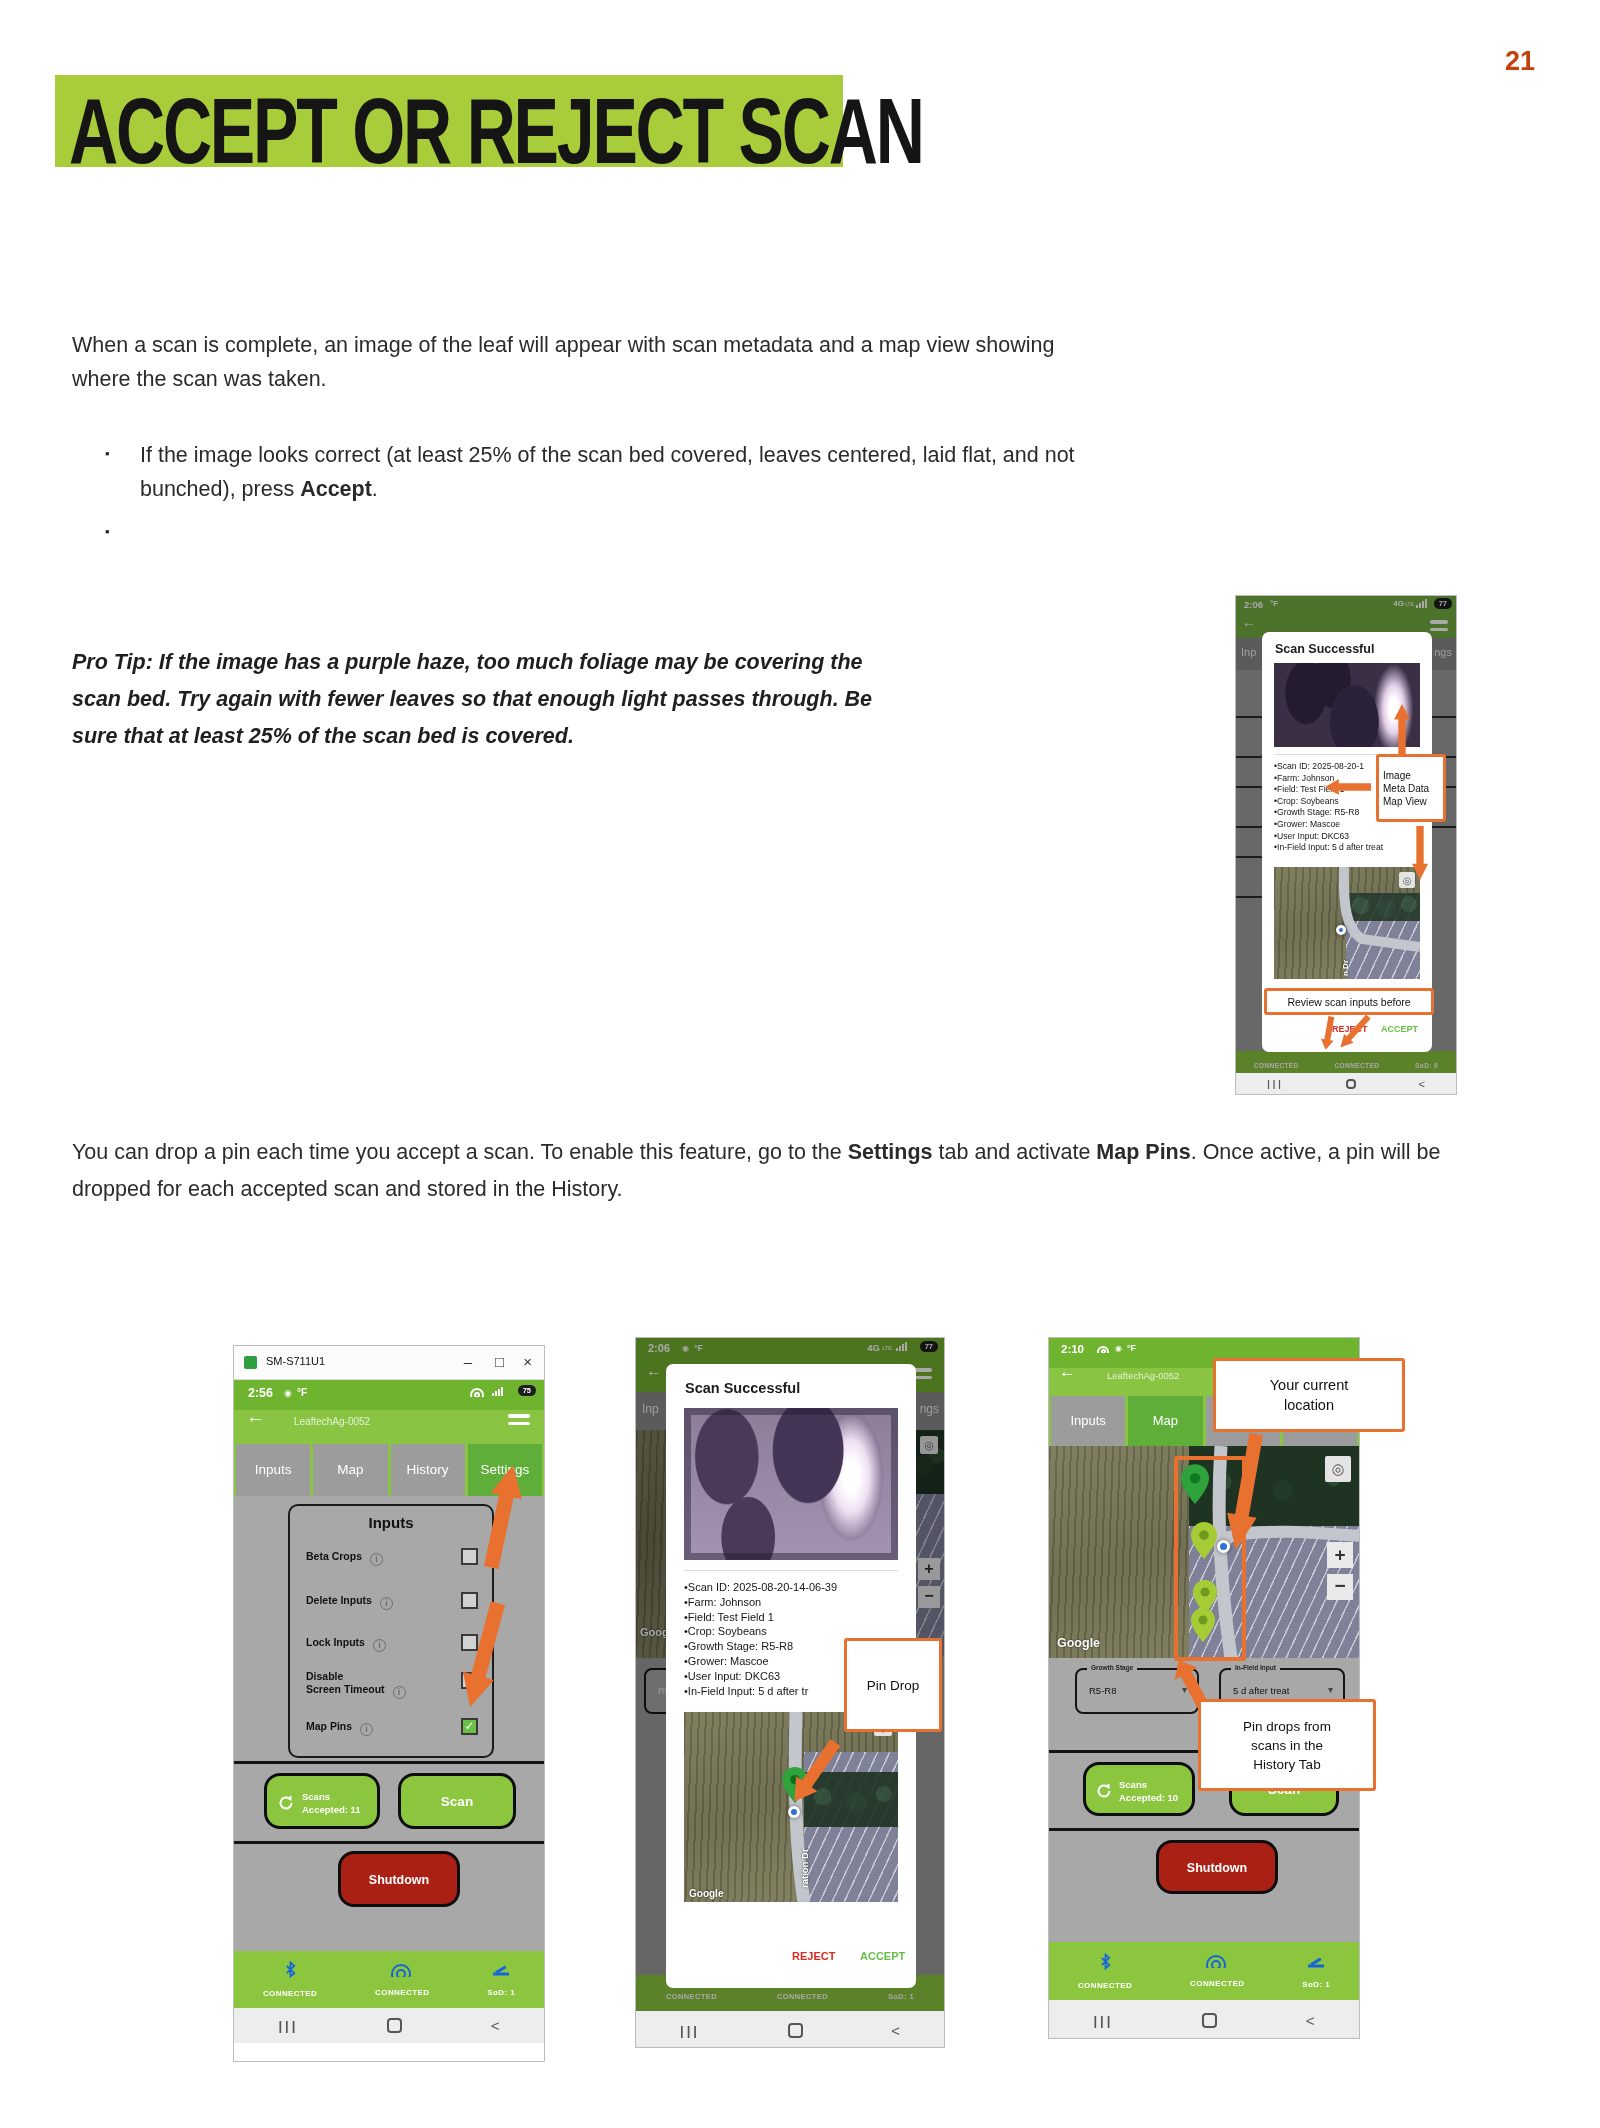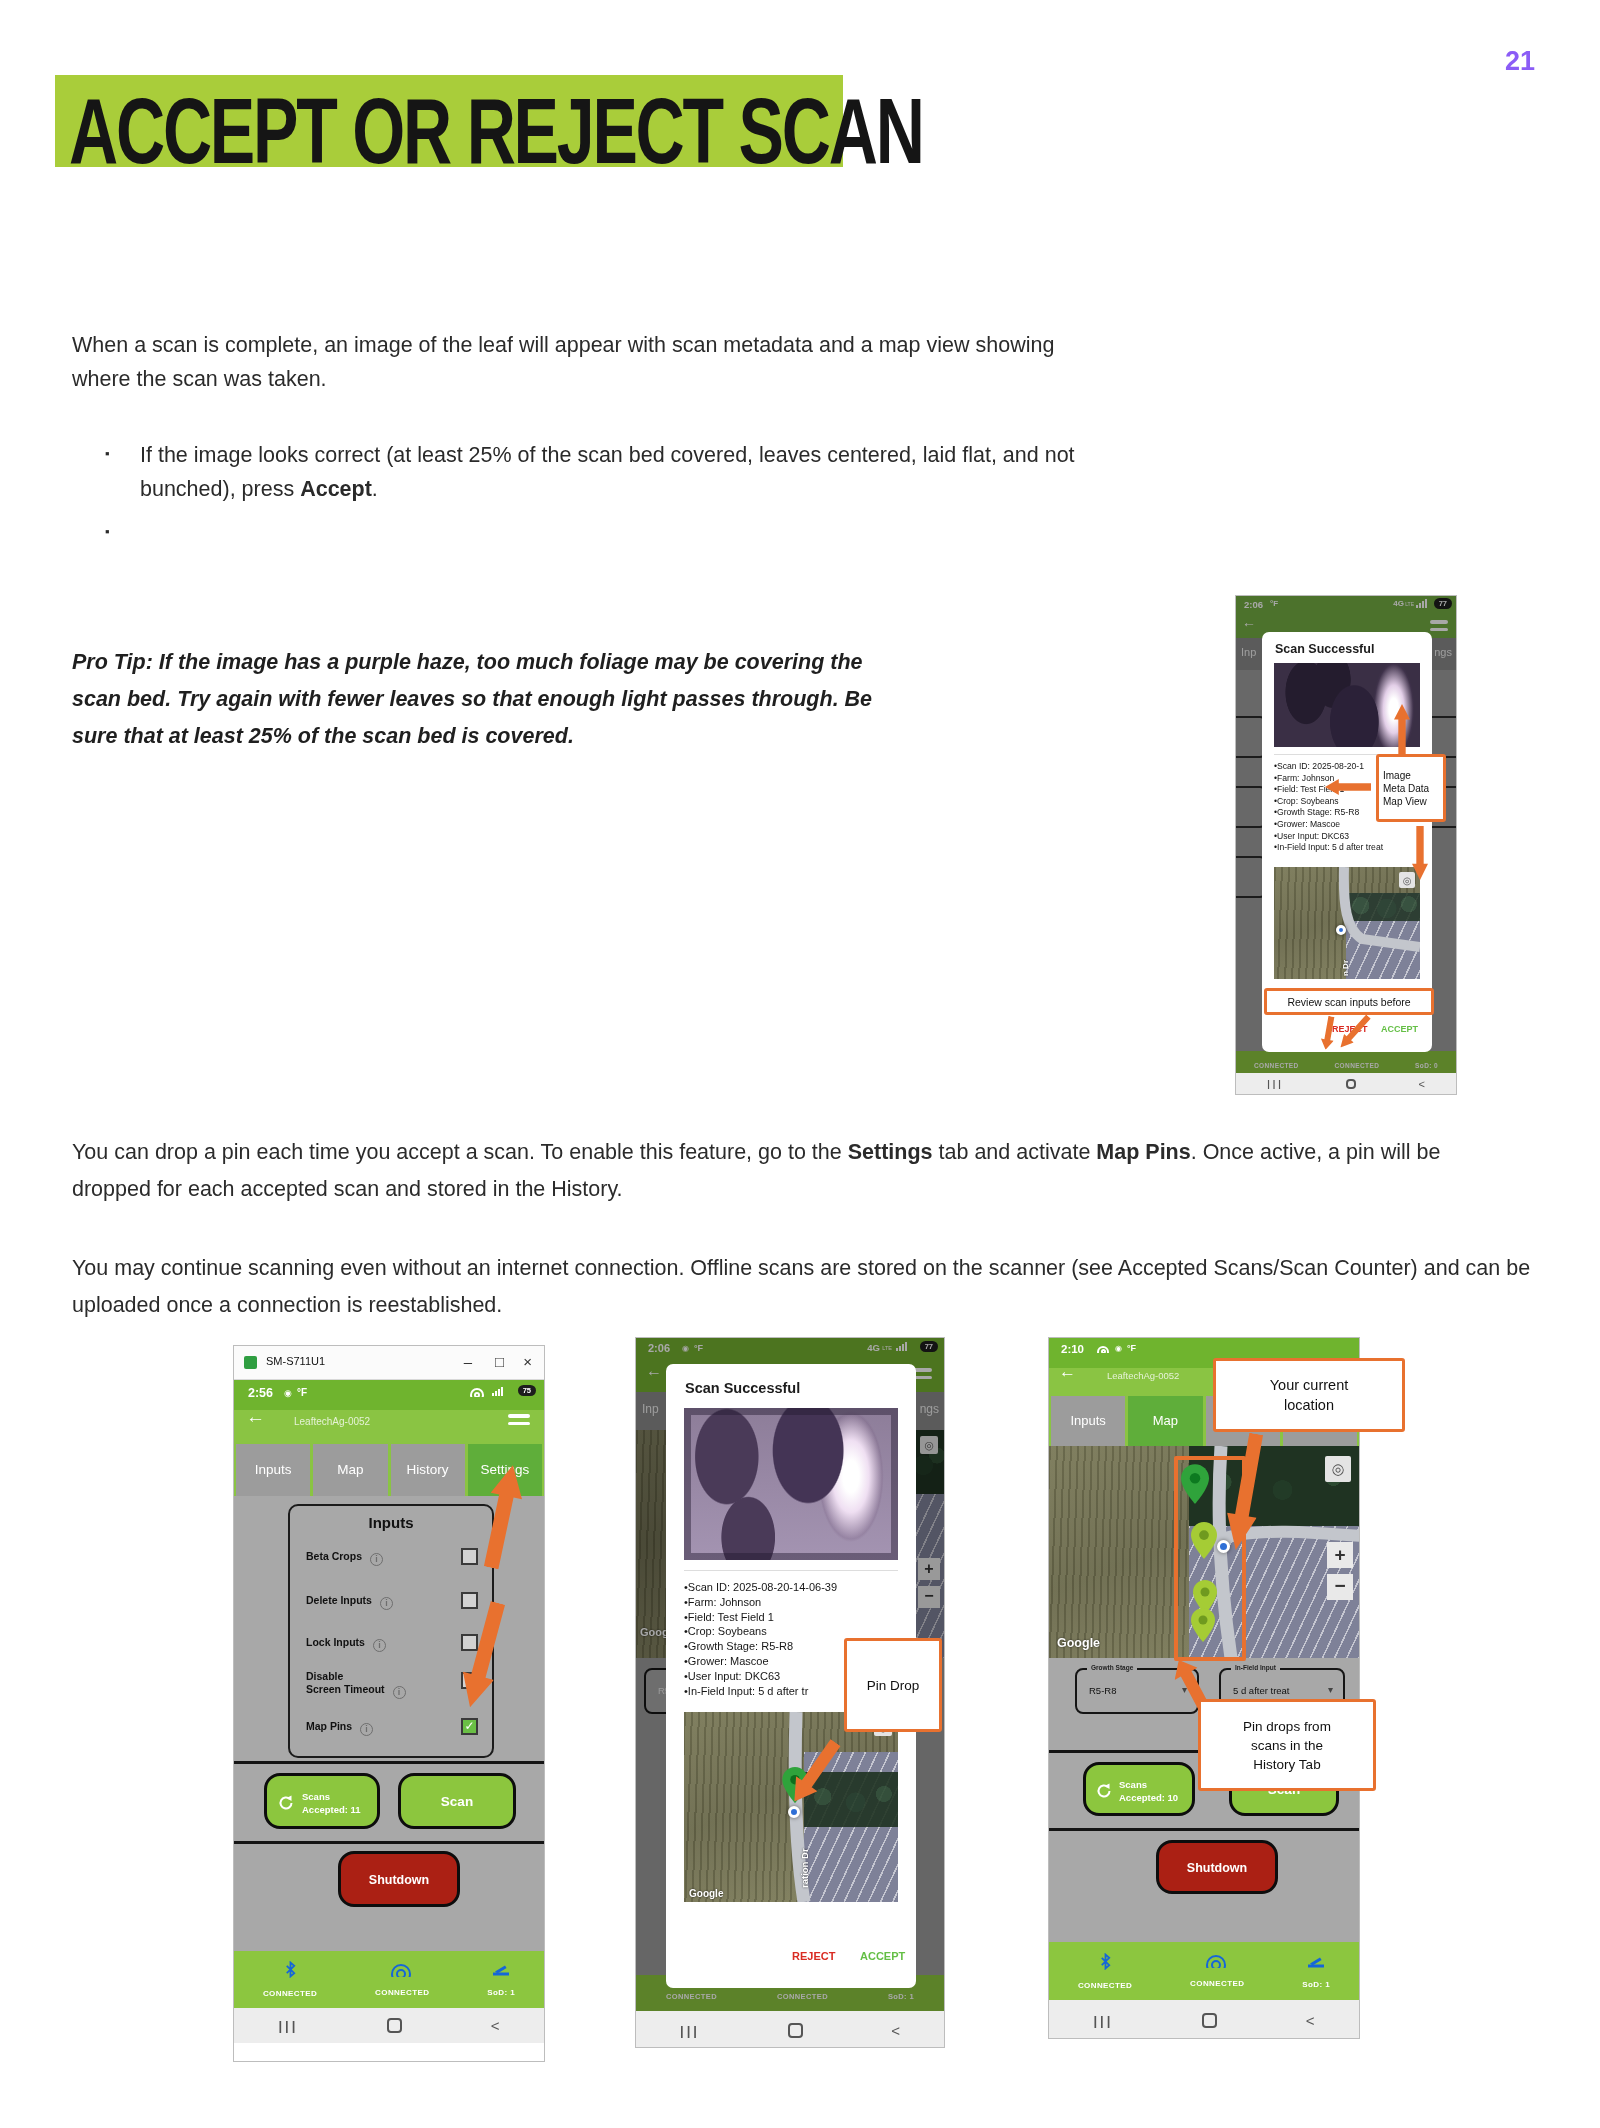--- a/index.html
+++ b/index.html
@@ -2,21 +2,21 @@
 <html><head>
 <meta charset="utf-8">
 <style>
   * { margin:0; padding:0; box-sizing:border-box; }
   html,body { background:#ffffff; }
   body { font-family:"Liberation Sans", sans-serif; color:#2a2a2a; }
   .canvas { position:relative; width:1600px; height:2128px; background:#fff; overflow:hidden; }
   .abs { position:absolute; }
 
   
-  .pagenum { position:absolute; left:1505px; top:46px; font-size:27px; font-weight:bold; color:#8b5cf6; }
+  .pagenum { position:absolute; left:1505px; top:46px; font-size:27px; font-weight:bold; color:#c2410c; }
   .banner { position:absolute; left:55px; top:75px; width:788px; height:92px; background:#a9cd3a; }
   .banner-title { position:absolute; left:14px; top:0; height:107px; line-height:112px; font-size:92px; font-weight:bold; color:#151515; letter-spacing:-3px; transform:scaleX(.74); transform-origin:left center; white-space:nowrap; }
   .doc { position:absolute; font-size:21.5px; line-height:34px; color:#2b2b2b; }
   .b { font-weight:bold; }
   .bullet-mark { position:absolute; left:105px; font-size:13px; color:#2b2b2b; }
   .bullet-text { position:absolute; left:140px; width:1005px; font-size:21.5px; line-height:34px; }
   .protip { position:absolute; left:72px; top:644px; width:838px; font-size:21.5px; line-height:37px; font-weight:bold; font-style:italic; color:#1f1f1f; }
 
   
   .phone { position:absolute; }
@@ -198,21 +198,20 @@
       <div class="navbar" style="top:477px;height:22px;z-index:50;">
         <span class="nav-recents" style="font-size:9px;">|||</span>
         <span class="nav-home" style="width:10px;height:10px;"></span>
         <span class="nav-back" style="font-size:11px;">&lt;</span>
       </div>
     </div>
   </div>
 
   <p class="doc" style="left:72px; top:1134px; width:1450px; line-height:37px;"><span>You can drop a pin each time you accept a scan. To enable this feature, go to the </span><span class="b">Settings</span><span> tab and activate </span><span class="b">Map Pins</span><span>. Once active, a pin will be dropped for each accepted scan and stored in the History.</span></p>
 
-  <p class="doc" style="left:72px; top:1250px; width:1470px; line-height:37px;">You may continue scanning even without an internet connection. Offline scans are stored on the scanner (see Accepted Scans/Scan Counter) and can be uploaded once a connection is reestablished.</p>
 
   <div class="phone" style="left:233px; top:1345px; width:312px; height:717px;">
     <div class="ph-clip">
       <div class="abs" style="top:0;left:0;right:0;height:34px;background:#fbfbfb;border-bottom:1px solid #d8d8d8;">
         <span class="abs" style="left:10px;top:10px;width:13px;height:13px;background:#2f9e41;border-radius:2px;"></span>
         <span class="abs" style="left:32px;top:9px;font-size:11px;color:#111;">SM-S711U1</span>
         <span class="winbtn" style="right:72px;">–</span>
         <span class="winbtn" style="right:40px;">□</span>
         <span class="winbtn" style="right:12px;">×</span>
       </div>

